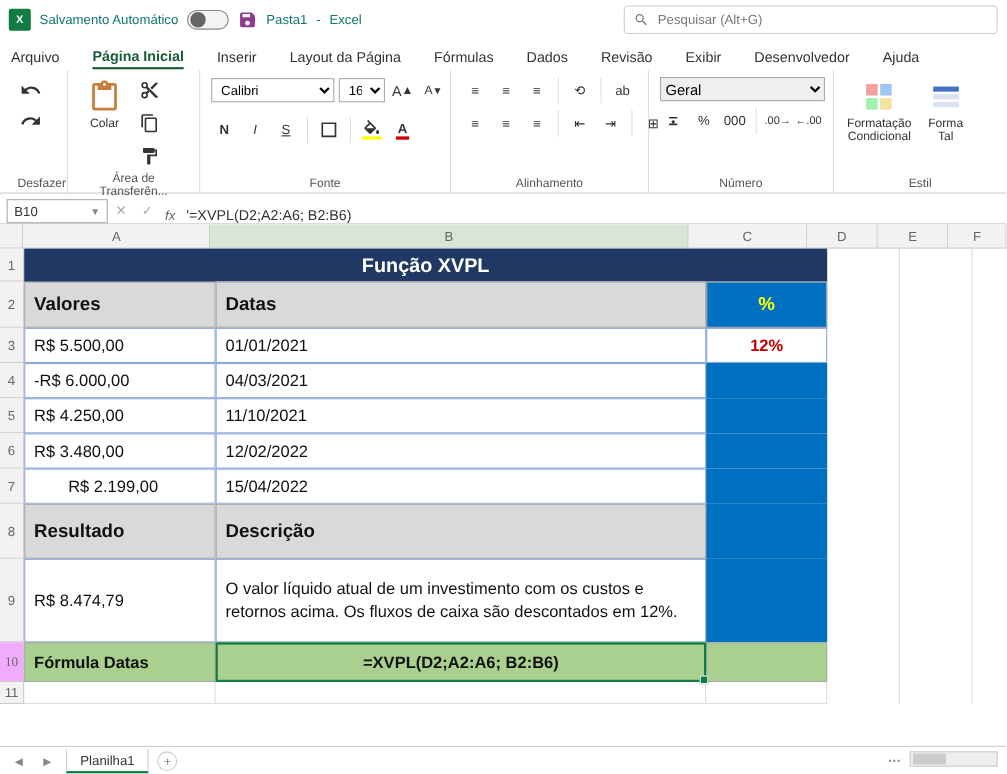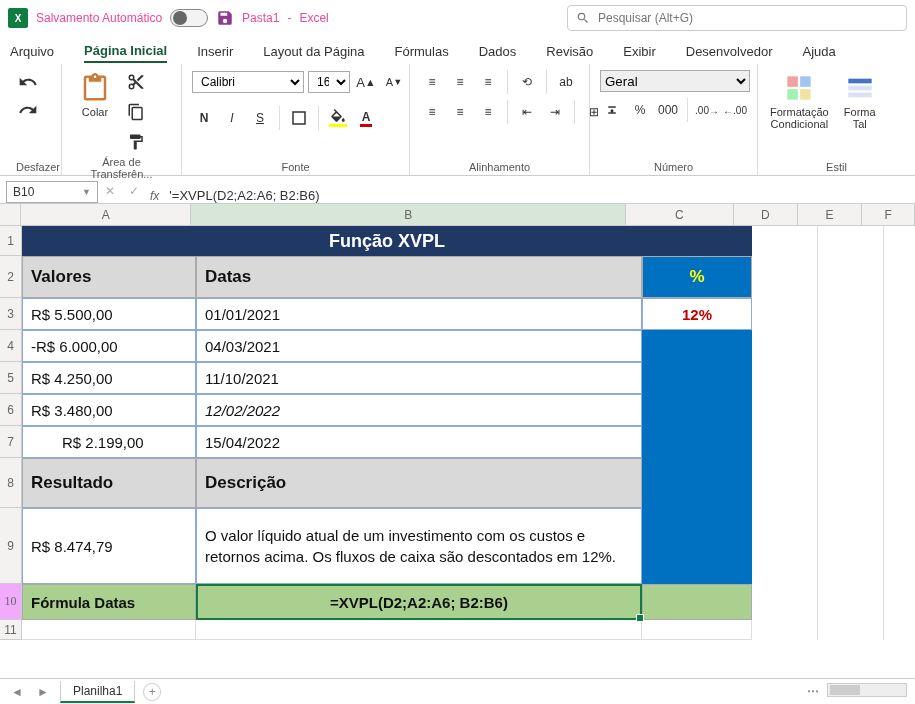--- a/index.html
+++ b/index.html
@@ -1,19 +1,19 @@
 <!DOCTYPE html>
 <html><head>
 <meta charset="utf-8">
 <style>
 * { box-sizing: border-box; margin: 0; padding: 0; font-family: "Segoe UI", Arial, sans-serif; }
 body { width: 915px; height: 704px; background: #fff; overflow: hidden; font-size: 12px; color: #333;}
 .titlebar { display:flex; align-items:center; height:36px; padding:0 8px; gap:8px; background:#fff;}
 .excel-icon { width:20px; height:20px; background:#107c41; color:#fff; font-size:10px; font-weight:bold; display:flex; align-items:center; justify-content:center; border-radius:2px;}
-.autotext { font-size:12px; color:#ec4899;}
+.autotext { font-size:12px; color:#0f766e;}
 .toggle { width:38px; height:18px; border:1px solid #888; border-radius:9px; position:relative; background:#f3f3f3;}
 .toggle::after { content:""; position:absolute; width:14px; height:14px; background:#666; border-radius:50%; top:1px; left:2px;}
 .floppy { width:18px; height:18px; color:#8e3a8e; }
 .searchbox { margin-left:auto; width:340px; height:26px; border:1px solid #ccc; border-radius:4px; display:flex; align-items:center; padding:0 8px; gap:8px; color:#777; background:#fff;}
 .tabs { display:flex; align-items:center; gap:30px; padding:4px 10px 0 10px; height:28px; border-bottom:1px solid rgba(0,0,0,0);} 
 .tabs span { font-size:13px; color:#333; cursor:pointer; padding:3px 0;}
 .tabs span.active { color:#185c37; border-bottom:2px solid #185c37; font-weight:600;}
 .ribbon { display:flex; border-bottom:1px solid #ccc; background:#fff; height:112px; padding-left:6px;}
 .rgroup { border-right:1px solid #ddd; padding:6px 10px 2px 10px; display:flex; flex-direction:column; }
 .rgroup-body { flex:1; display:flex; gap:6px; align-items:flex-start;}
@@ -310,21 +310,21 @@
 
       <div class="cell thin" style="left:0;top:104px;width:174px;height:32px;">-R$ 6.000,00</div>
       <div class="cell thin" style="left:174px;top:104px;width:446px;height:32px;">04/03/2021</div>
       <div class="cell blue" style="left:620px;top:104px;width:110px;height:32px;"></div>
 
       <div class="cell thin" style="left:0;top:136px;width:174px;height:32px;">R$ 4.250,00</div>
       <div class="cell thin" style="left:174px;top:136px;width:446px;height:32px;text-align:right;">11/10/2021</div>
       <div class="cell blue" style="left:620px;top:136px;width:110px;height:32px;"></div>
 
       <div class="cell thin" style="left:0;top:168px;width:174px;height:32px;">R$ 3.480,00</div>
-      <div class="cell thin" style="left:174px;top:168px;width:446px;height:32px;font-style:italic;">12/02/2022</div>
+      <div class="cell thin" style="left:174px;top:168px;width:446px;height:32px;">12/02/2022</div>
       <div class="cell blue" style="left:620px;top:168px;width:110px;height:32px;"></div>
 
       <div class="cell thin" style="left:0;top:200px;width:174px;height:32px;padding-left:39px;">R$ 2.199,00</div>
       <div class="cell thin" style="left:174px;top:200px;width:446px;height:32px;">15/04/2022</div>
       <div class="cell blue" style="left:620px;top:200px;width:110px;height:32px;"></div>
 
       <div class="cell hdr-row bordered" style="left:0;top:232px;width:174px;height:50px;">Resultado</div>
       <div class="cell hdr-row bordered" style="left:174px;top:232px;width:446px;height:50px;">Descrição</div>
       <div class="cell blue" style="left:620px;top:232px;width:110px;height:50px;"></div>
 

